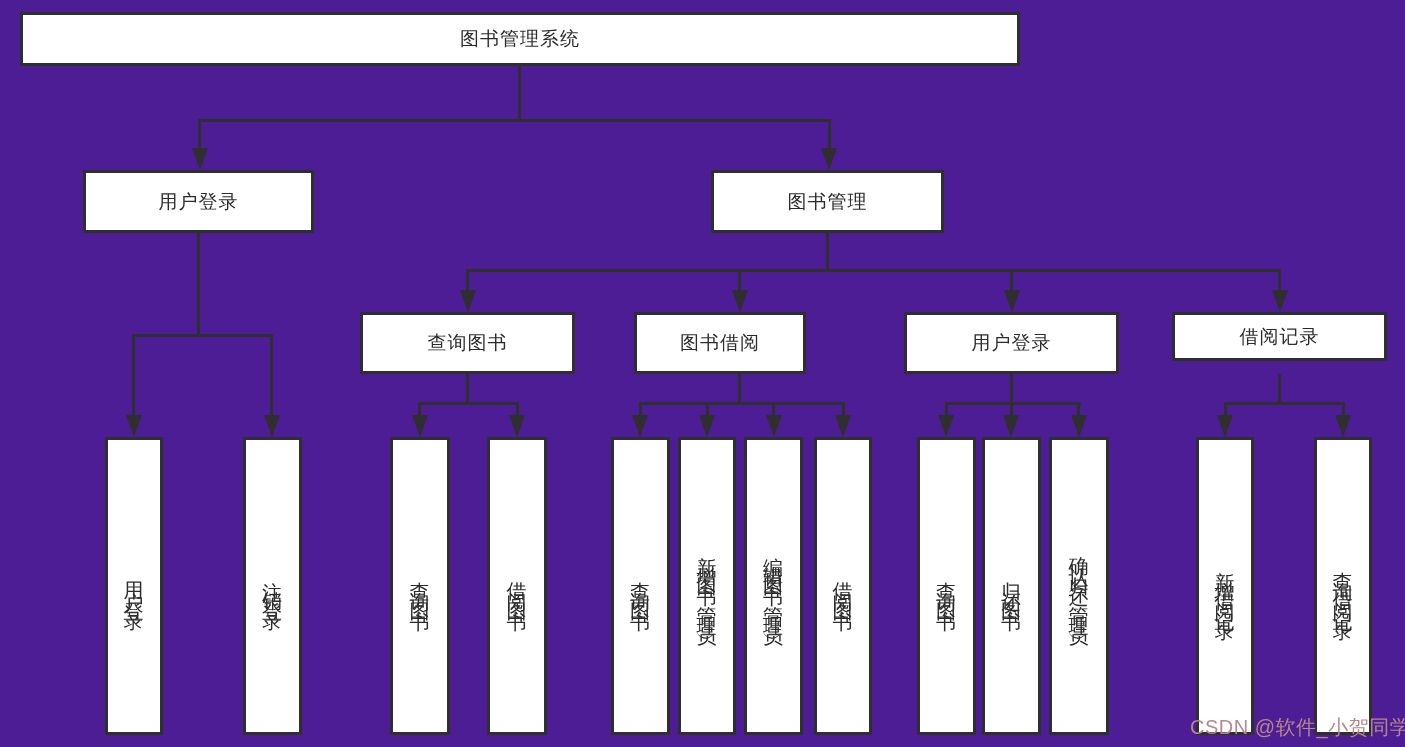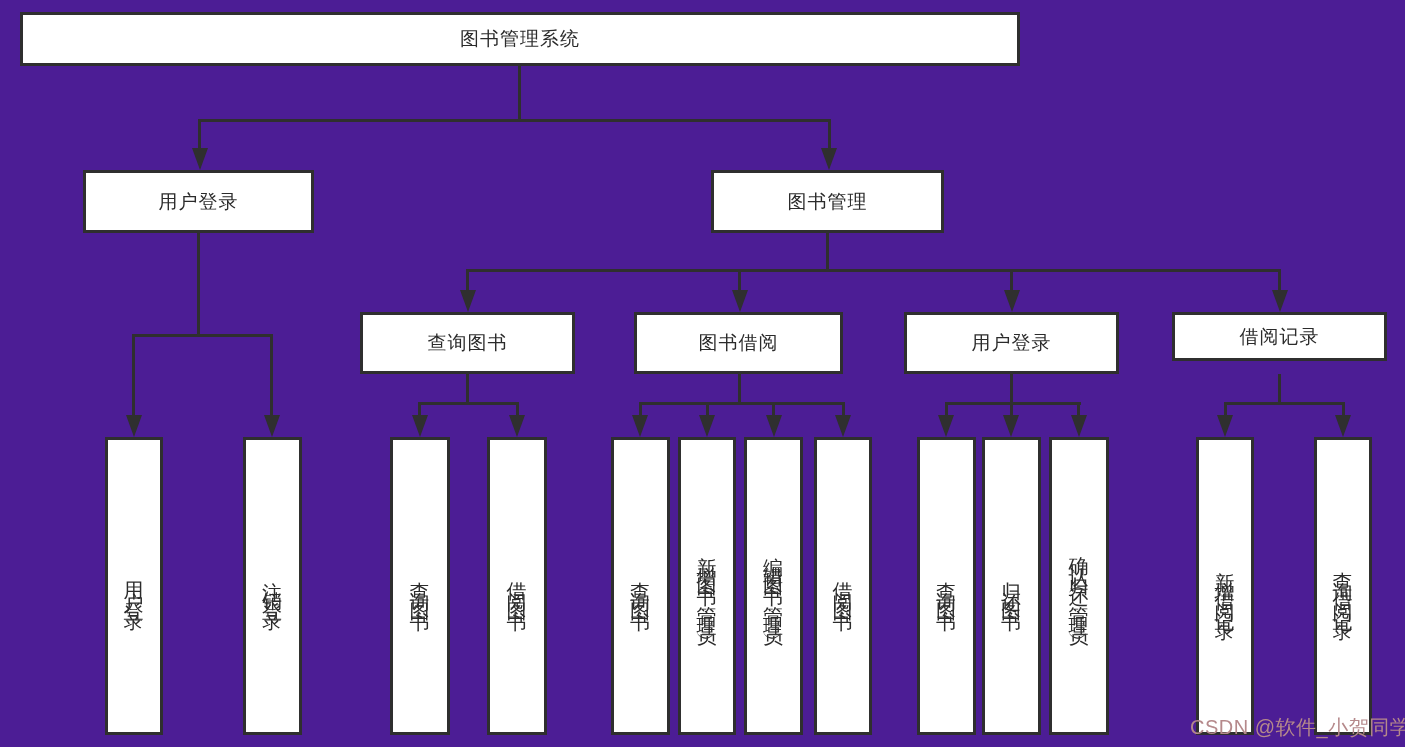--- a/index.html
+++ b/index.html
@@ -94,21 +94,21 @@
   <div class="vline" style="left:738px; top:269px; height:23px;"></div>
   <div class="arrow" style="left:732px; top:290px;"></div>
   <div class="vline" style="left:1010px; top:269px; height:23px;"></div>
   <div class="arrow" style="left:1004px; top:290px;"></div>
   <div class="vline" style="left:1278px; top:269px; height:23px;"></div>
   <div class="arrow" style="left:1272px; top:290px;"></div>
 
   <div class="box node" style="left:360px; top:312px; width:215px; height:62px;">
     <span>查询图书</span>
   </div>
-  <div class="box node" style="left:634px; top:312px; width:209px; height:62px;">
+  <div class="box node" style="left:634px; top:312px; width:172px; height:62px;">
     <span>图书借阅</span>
   </div>
   <div class="box node" style="left:904px; top:312px; width:215px; height:62px;">
     <span>用户登录</span>
   </div>
   <div class="box node" style="left:1172px; top:312px; width:215px; height:49px;">
     <span>借阅记录</span>
   </div>
 
   <div class="vline" style="left:466px; top:374px; height:30px;"></div>

